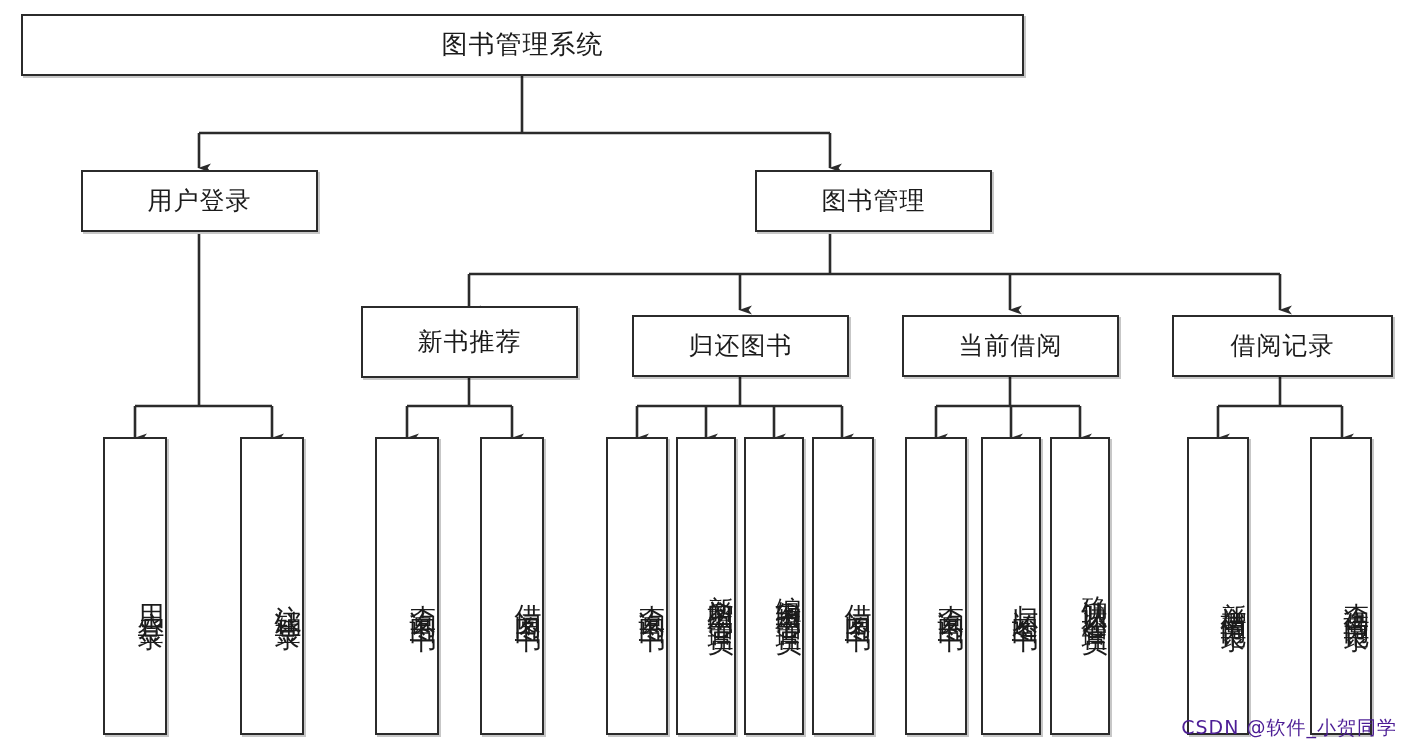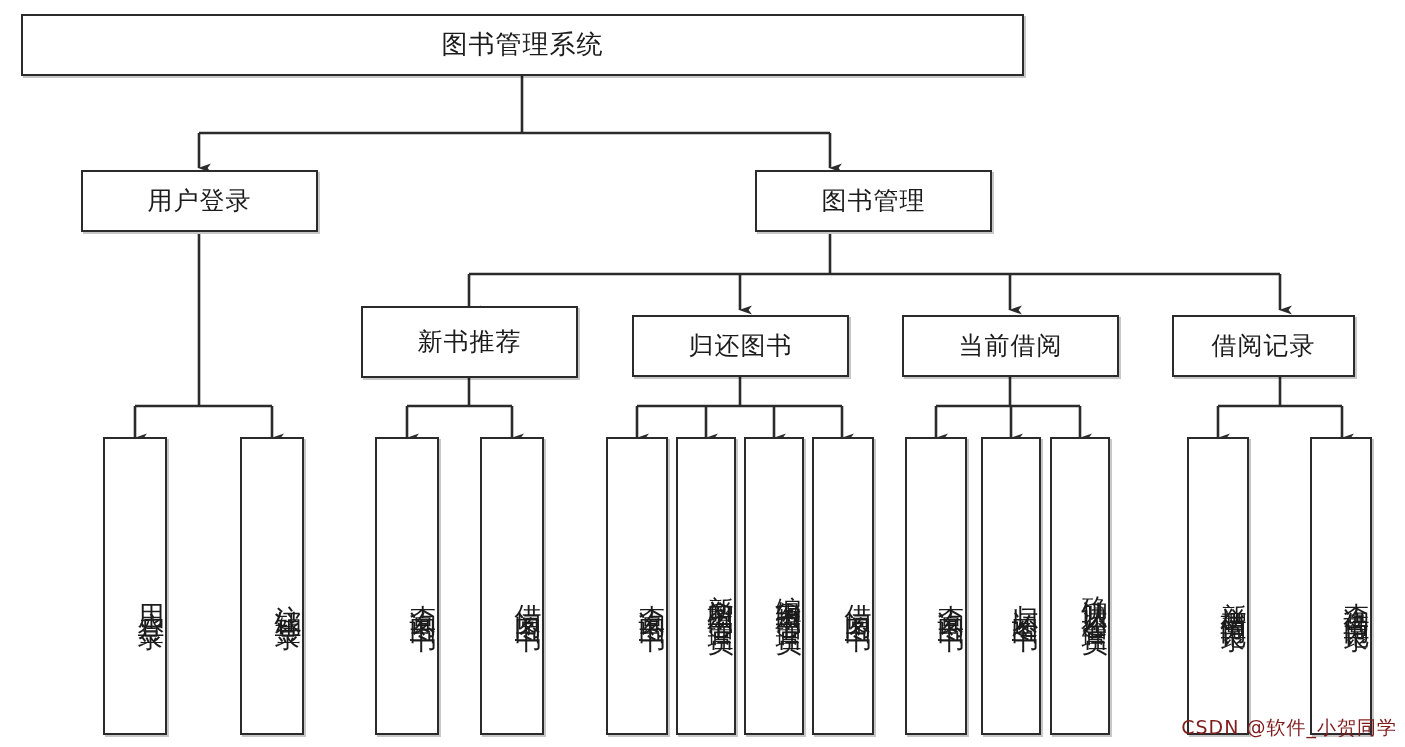--- a/index.html
+++ b/index.html
@@ -44,21 +44,21 @@
     letter-spacing:7px;
     line-height:1;
     white-space:nowrap;
   }
   .leaf.tall .lbl{letter-spacing:5px;font-size:26px;}
 
   .watermark{
     position:absolute;
     right:8px;bottom:6px;
     font-size:19px;
-    color:#7f1d1d;
+    color:#4c1d95;
     letter-spacing:1px;
     white-space:nowrap;
   }
 </style>
 </head>
 <body>
 
 <div id="stage">
 
   <svg class="edges" viewBox="0 0 1405 747">
@@ -124,21 +124,21 @@
 
   <div class="node" style="left:361px;top:306px;width:217px;height:72px;">
     <span class="lbl">新书推荐</span>
   </div>
   <div class="node" style="left:632px;top:315px;width:217px;height:62px;">
     <span class="lbl">归还图书</span>
   </div>
   <div class="node" style="left:902px;top:315px;width:217px;height:62px;">
     <span class="lbl">当前借阅</span>
   </div>
-  <div class="node" style="left:1172px;top:315px;width:183px;height:62px;">
+  <div class="node" style="left:1172px;top:315px;width:221px;height:62px;">
     <span class="lbl">借阅记录</span>
   </div>
 
   <div class="node leaf" style="left:103px;top:437px;width:64px;height:298px;">
     <span class="lbl">用户登录</span>
   </div>
   <div class="node leaf" style="left:240px;top:437px;width:64px;height:298px;">
     <span class="lbl">注销登录</span>
   </div>
 

